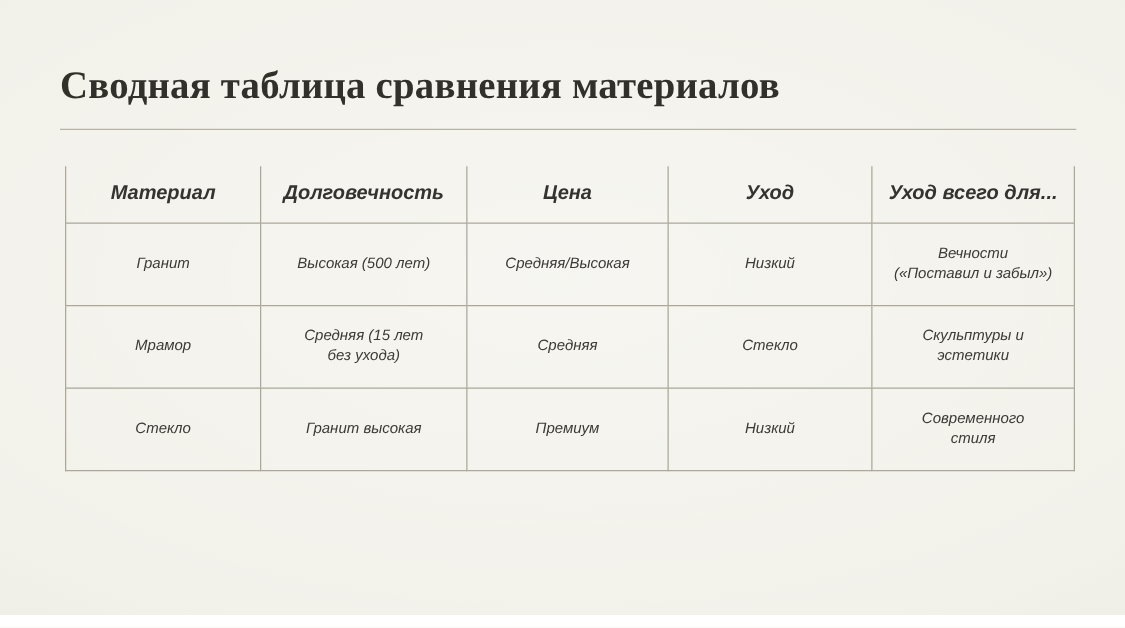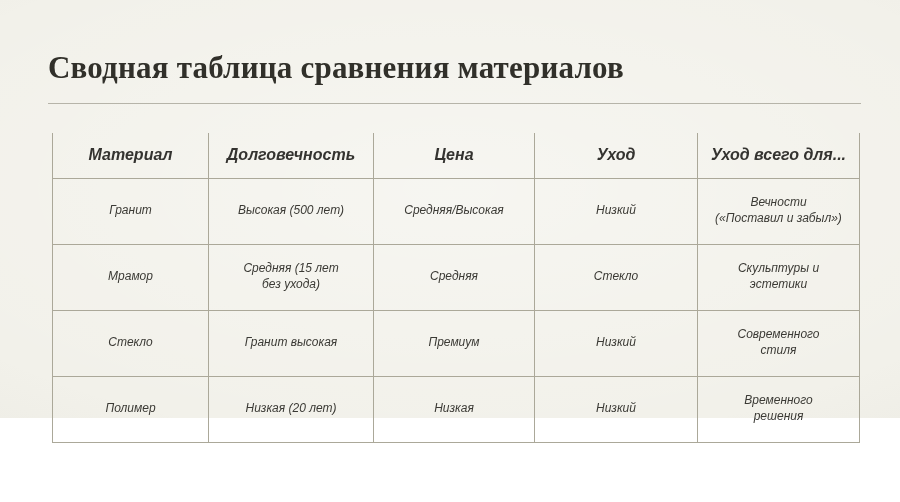--- a/index.html
+++ b/index.html
@@ -11,21 +11,21 @@
   }
   * { margin: 0; padding: 0; box-sizing: border-box; }
   html, body { width: 900px; height: 502px; }
   body {
     font-family: "Liberation Sans", "DejaVu Sans", sans-serif;
     overflow: hidden;
   }
   .slide {
     position: relative;
     width: 900px;
-    height: 418px;
+    height: 492px;
     background:
       radial-gradient(ellipse 120% 110% at 50% 45%,
         rgba(255,255,255,0.35) 0%,
         rgba(255,255,255,0.0) 55%,
         rgba(120,118,105,0.10) 100%),
       var(--background);
   }
   .page-title {
     position: absolute;
     left: 48px;
@@ -122,24 +122,16 @@
 эстетики</td>
       </tr>
       <tr>
         <td>Стекло</td>
         <td>Гранит высокая</td>
         <td>Премиум</td>
         <td>Низкий</td>
         <td>Современного
 стиля</td>
       </tr>
-      <tr>
-        <td>Полимер</td>
-        <td>Низкая (20 лет)</td>
-        <td>Низкая</td>
-        <td>Низкий</td>
-        <td>Временного
-решения</td>
-      </tr>
     </tbody>
   </table>
 
 </div>
 
 </body></html>

